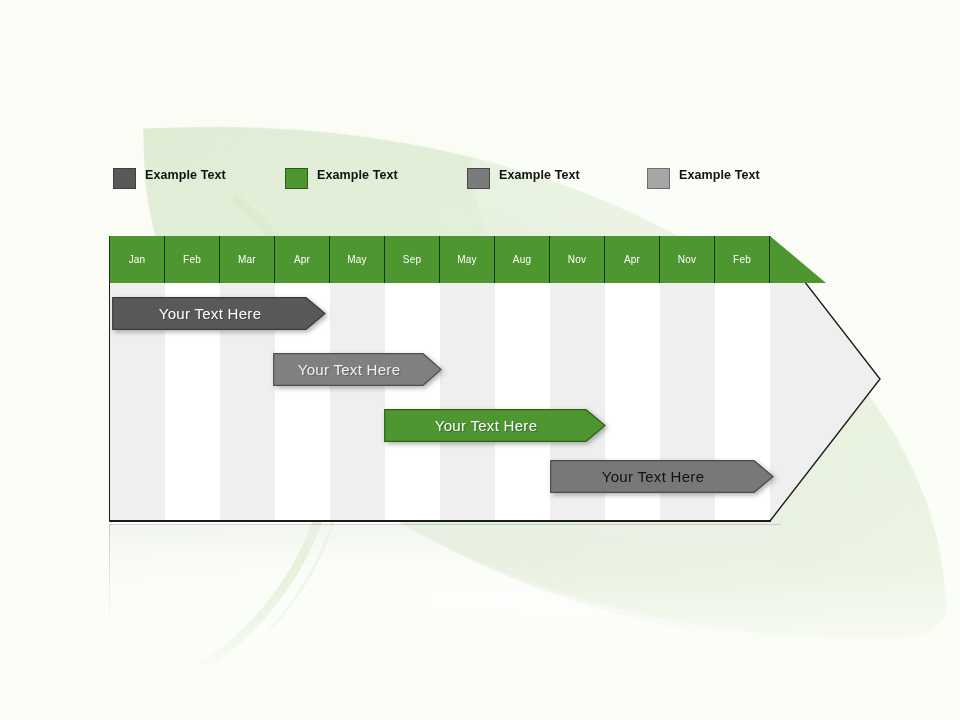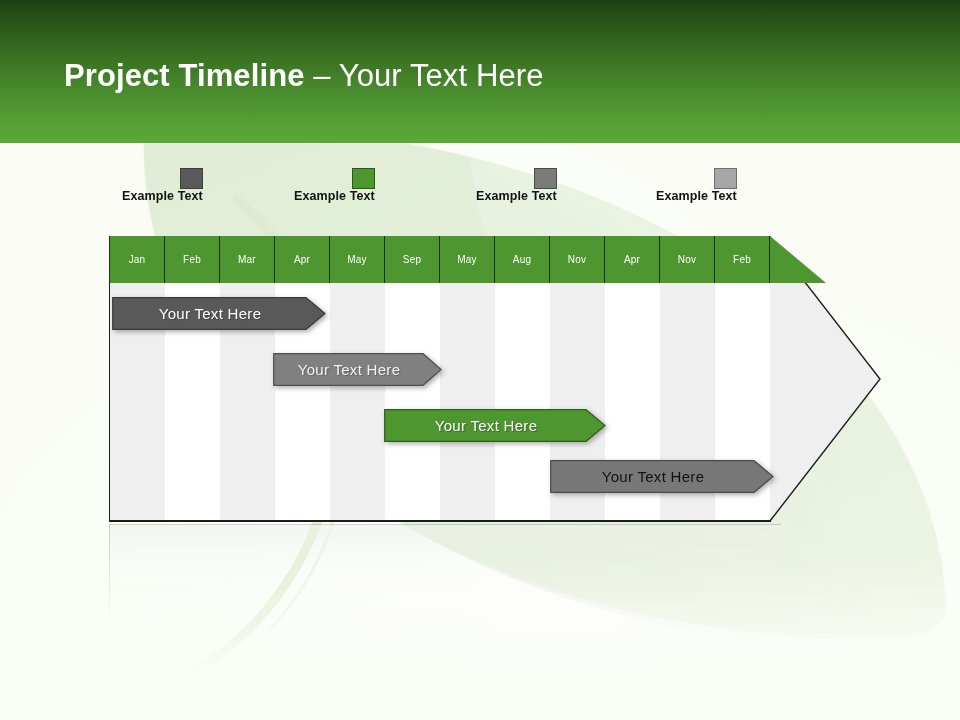--- a/index.html
+++ b/index.html
@@ -128,23 +128,22 @@
     left: 0; top: 168px;
     width: 960px;
     height: 26px;
     z-index: 20;
   }
   .legend-item {
     position: absolute;
     top: 0;
     height: 26px;
     display: flex;
-    align-items: flex-end;
+    align-items: flex-start;
     white-space: nowrap;
-    flex-direction: column;
   }
   .legend-swatch {
     width: 23px;
     height: 21px;
     border: 1px solid #3f3f3f;
     flex: none;
   }
   .legend-label {
     margin-left: 9px;
     font-size: 12.5px;
@@ -282,25 +281,20 @@
 
 <div id="slide">
 
   <div class="stem-arc"></div>
   <div class="stem-arc2"></div>
   <div class="leaf-shadow"></div>
   <div class="leaf-big"></div>
   <div class="leaf-vein"></div>
   <div class="bottom-fade"></div>
 
-  <div id="header">
-    <div id="header-title">
-      <span class="bold">Project Timeline</span><span class="reg"> – </span><span class="reg">Your Text Here</span>
-    </div>
-  </div>
 
   <div id="legend">
 
     <div class="legend-item" style="left:113px">
       <span class="legend-swatch" style="background:#595959;border-color:#3f3f3f"></span>
       <span class="legend-label">Example Text</span>
     </div>
 
     <div class="legend-item" style="left:285px">
       <span class="legend-swatch" style="background:#4d9630;border-color:#2d5a1c"></span>

